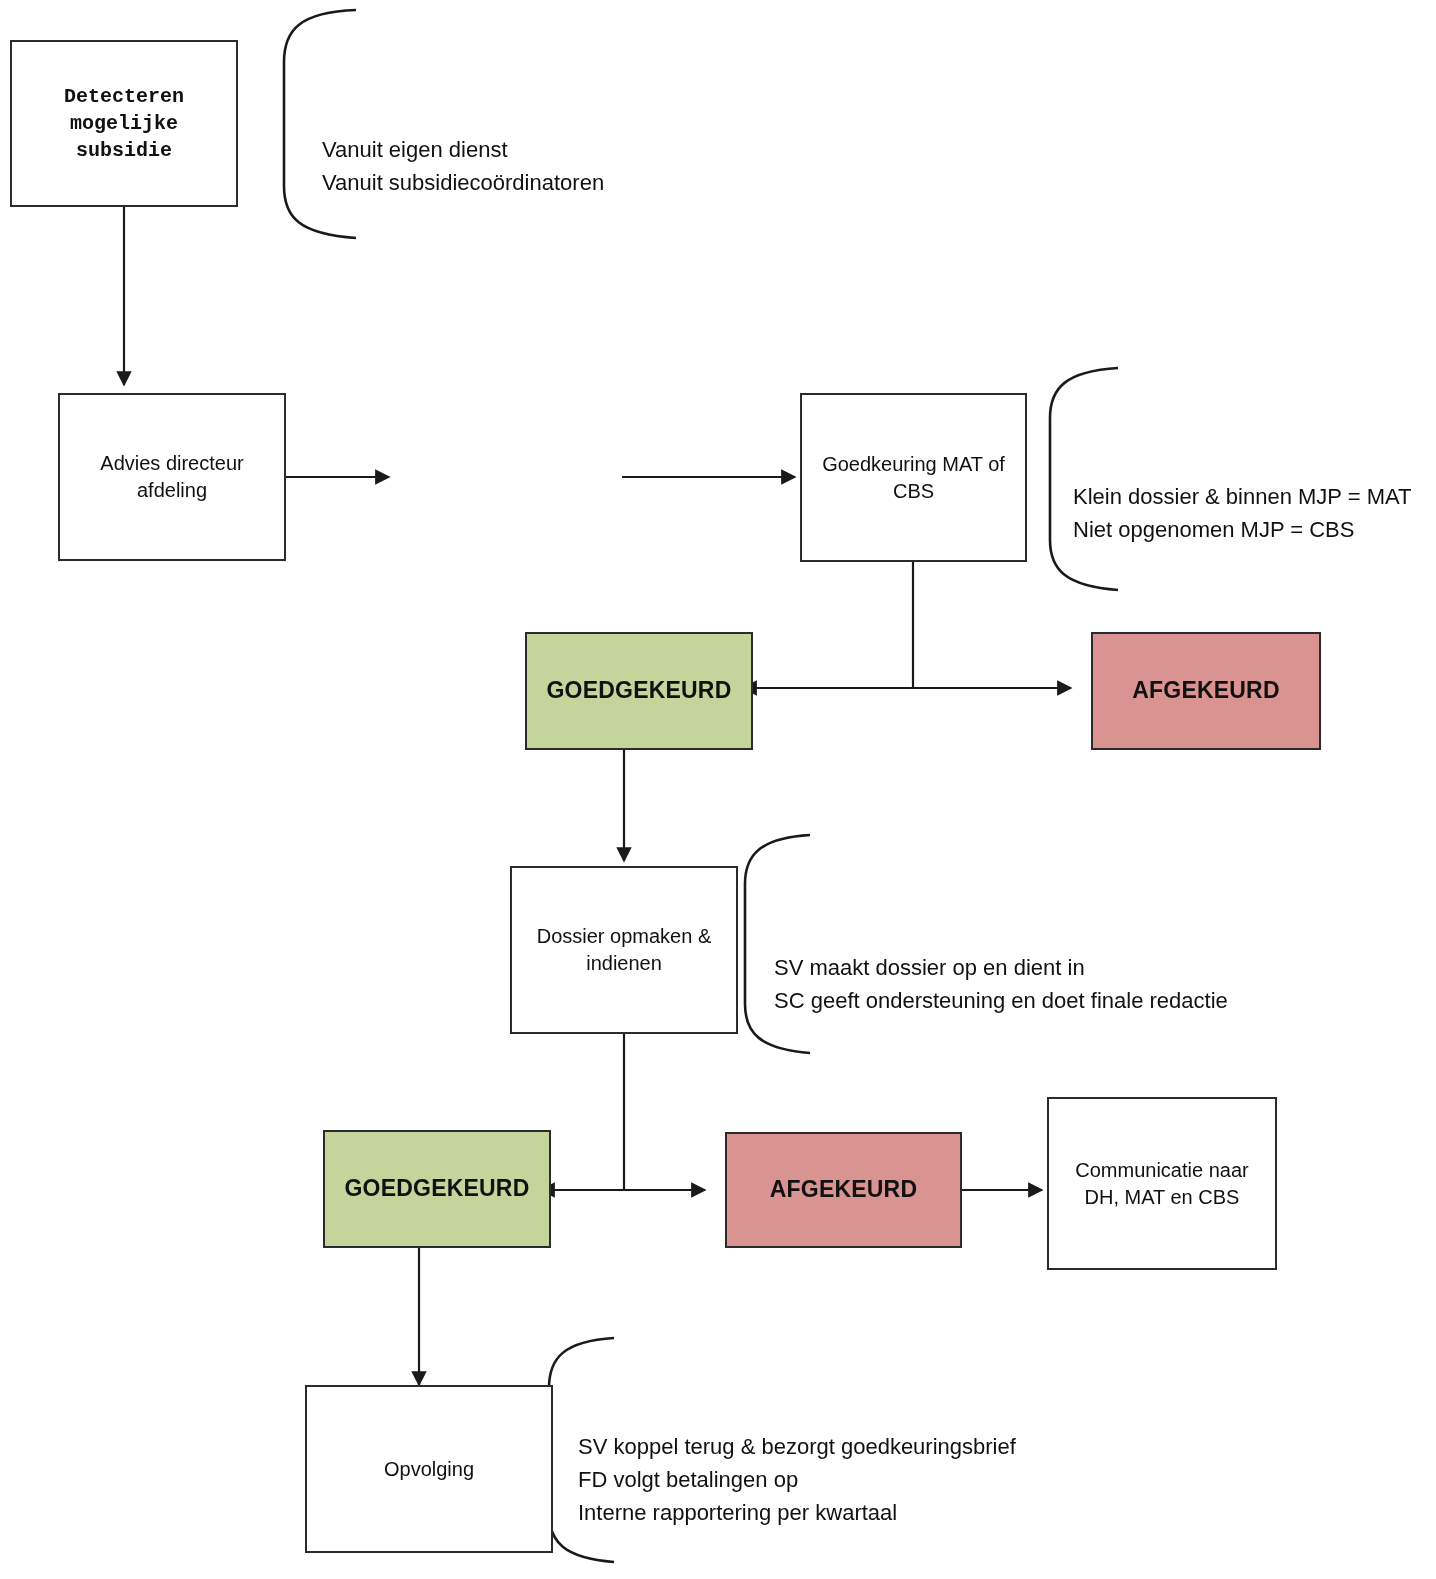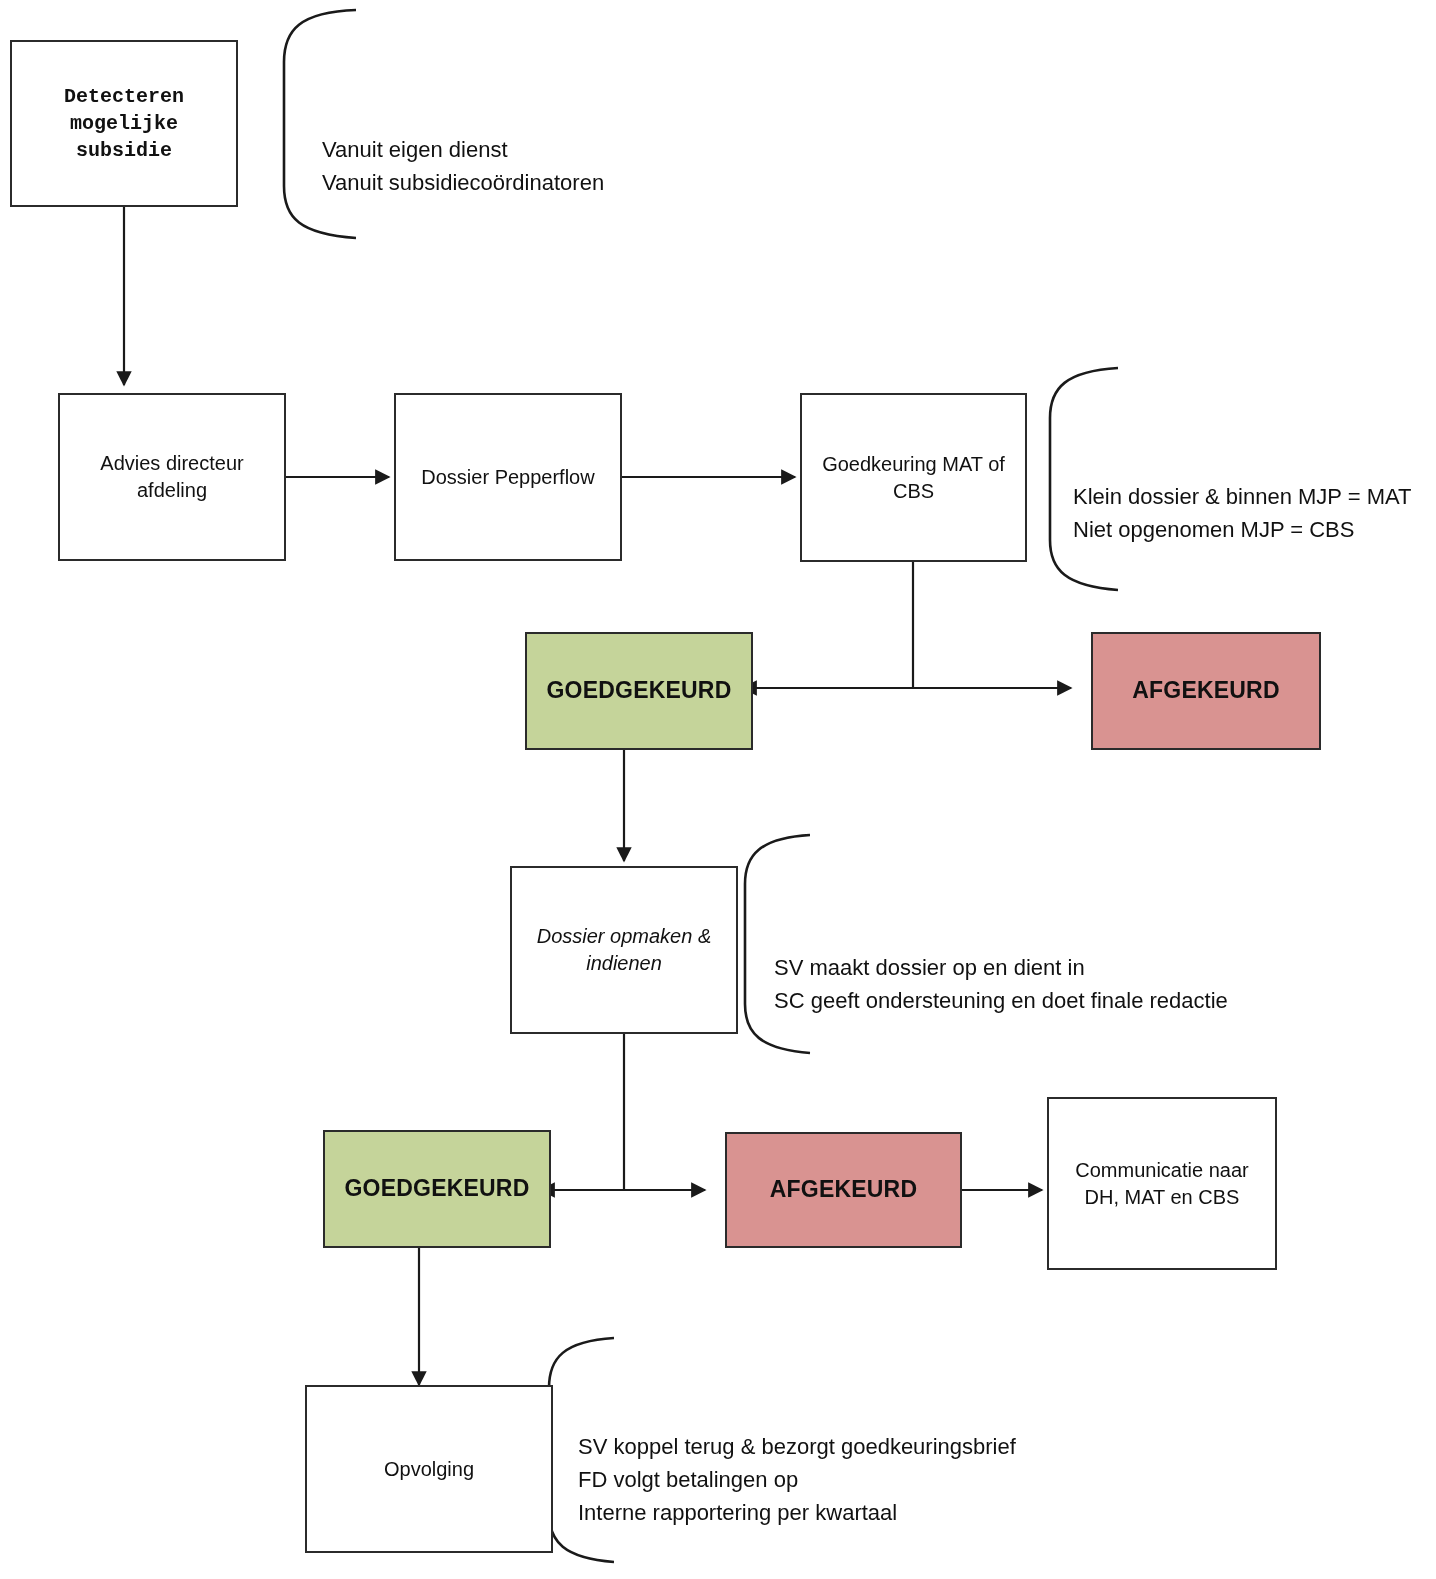--- a/index.html
+++ b/index.html
@@ -136,37 +136,34 @@
   </svg>
 
   <div class="node strong" style="left:10px; top:40px; width:228px; height:167px;font-family:Liberation Mono, monospace;">
     <span>Detecteren mogelijke subsidie</span>
   </div>
 
   <div class="node plain" style="left:10px; top:393px; width:228px; height:168px;margin-left:48px;">
     <span>Advies directeur afdeling</span>
   </div>
 
-  <div class="node plain" style="left:394px; top:393px; width:228px; height:168px;">
-    <span>Dossier Pepperflow</span>
-  </div>
 
   <div class="node plain" style="left:800px; top:393px; width:227px; height:169px;">
     <span>Goedkeuring MAT of CBS</span>
   </div>
 
   <div class="node status green" style="left:510px; top:632px; width:228px; height:118px;">
     <span>GOEDGEKEURD</span>
   </div>
 
   <div class="node status red" style="left:1076px; top:632px; width:230px; height:118px;">
     <span>AFGEKEURD</span>
   </div>
 
-  <div class="node plain" style="left:510px; top:866px; width:228px; height:168px;font-style:italic;">
+  <div class="node plain" style="left:510px; top:866px; width:228px; height:168px;">
     <span>Dossier opmaken &amp; indienen</span>
   </div>
 
   <div class="node status green" style="left:308px; top:1130px; width:228px; height:118px;">
     <span>GOEDGEKEURD</span>
   </div>
 
   <div class="node status red" style="left:710px; top:1132px; width:237px; height:116px;">
     <span>AFGEKEURD</span>
   </div>

